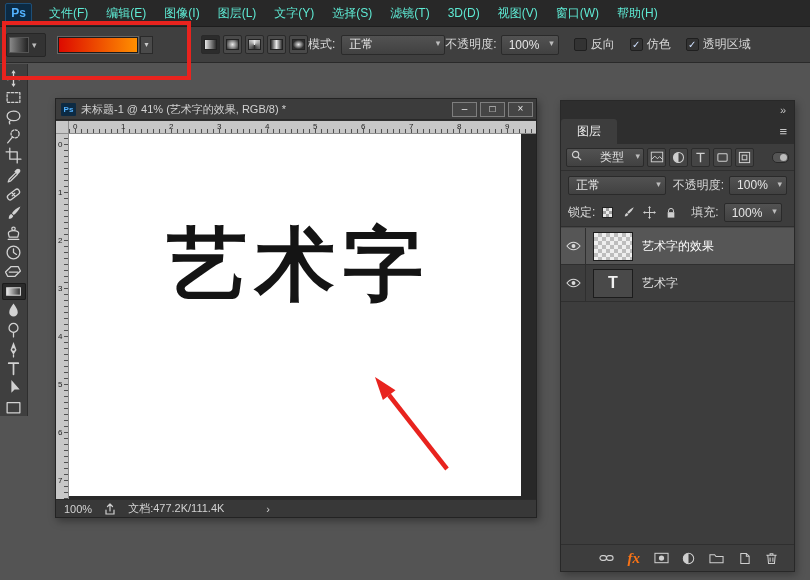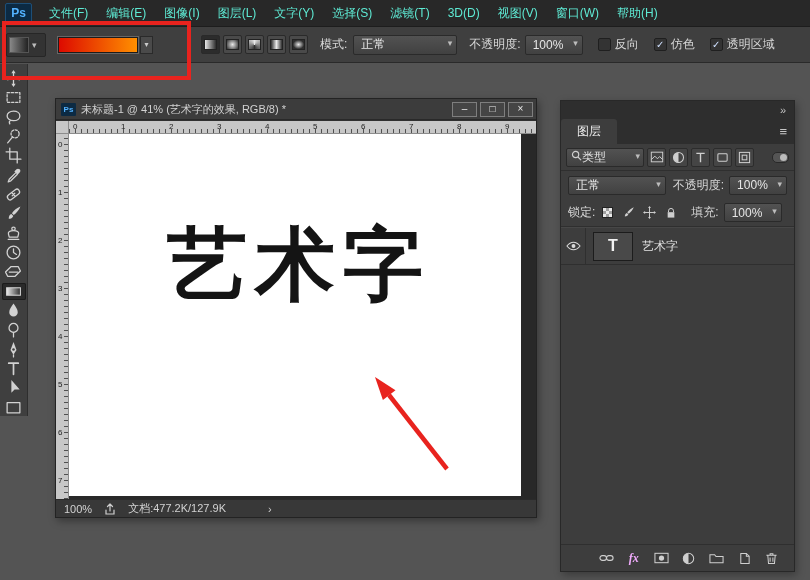--- a/index.html
+++ b/index.html
@@ -22,21 +22,21 @@
 .garrow{width:13px;height:18px;margin-left:2px;background:#4a4a4a;border:1px solid #2a2a2a;color:#ccc;font-size:8px;display:flex;align-items:center;justify-content:center}
 .gtypes{margin-left:48px;display:flex;gap:3px}
 .gtype{width:19px;height:19px;background:#4a4a4a;border:1px solid #2a2a2a;border-radius:2px;display:flex;align-items:center;justify-content:center}
 .gtype.sel{background:#2c2c2c}
 .gtype span{width:13px;height:11px;display:block;border:1px solid #222}
 .g-linear{background:linear-gradient(90deg,#e8e8e8,#2e2e2e)}
 .g-radial{background:radial-gradient(circle,#e8e8e8,#2e2e2e)}
 .g-angle{background:conic-gradient(#e8e8e8,#2e2e2e,#e8e8e8)}
 .g-reflect{background:linear-gradient(90deg,#2e2e2e,#e8e8e8,#2e2e2e)}
 .g-diamond{background:radial-gradient(closest-side,#e8e8e8,#2e2e2e)}
-.opt-label{margin-left:12px;color:#d8d8d8;white-space:nowrap}
+.opt-label{color:#d8d8d8;white-space:nowrap}
 .select{position:relative;height:20px;background:linear-gradient(#525252,#414141);border:1px solid #2a2a2a;border-radius:2px;display:flex;align-items:center;padding:0 16px 0 7px;color:#e6e6e6;white-space:nowrap}
 .select::after{content:"▾";position:absolute;right:4px;top:2px;font-size:9px;color:#bdbdbd}
 .sel-mode{margin-left:6px;width:104px}
 .sel-opacity{margin-left:4px;width:58px}
 .cb-group{display:flex;align-items:center}
 .cb{display:flex;align-items:center;margin-left:15px;cursor:default}
 .cb .box{width:13px;height:13px;background:#333;border:1px solid #1f1f1f;border-radius:2px;margin-right:4px;display:flex;align-items:center;justify-content:center;font-size:10px;color:#cfe0ff;line-height:1}
 
 
 .toolbar{position:absolute;top:64px;left:0;width:28px;bottom:0;background:#3f3f3f;border-right:1px solid #2e2e2e;display:flex;flex-direction:column;align-items:center;padding-top:6px;gap:2px;z-index:3}
@@ -67,21 +67,21 @@
 .status-doc{margin-left:12px;white-space:nowrap}
 .status-chevron{margin-left:42px;color:#cfcfcf}
 
 
 .panel{position:absolute;left:560px;top:100px;width:235px;height:472px;background:#3d3d3d;border:1px solid #282828;box-shadow:2px 3px 8px rgba(0,0,0,.3);z-index:2;font-size:12px}
 .dock-strip{height:18px;background:#2e2e2e;display:flex;align-items:center;justify-content:flex-end;padding-right:8px;gap:10px;color:#c2c2c2;font-size:11px}
 .tab-row{height:25px;background:#2e2e2e;display:flex;align-items:flex-start}
 .tab{background:#3d3d3d;height:25px;line-height:25px;padding:0 16px;color:#ececec;border-radius:3px 3px 0 0;margin-left:0}
 .panel-menu{margin-left:auto;margin-right:7px;color:#c6c6c6;font-size:13px;line-height:25px}
 .filter-row{height:27px;display:flex;align-items:center;padding:0 5px;border-bottom:1px solid #2f2f2f;gap:3px}
-.kind-select{position:relative;width:78px;height:19px;background:linear-gradient(#525252,#414141);border:1px solid #2a2a2a;border-radius:2px;display:flex;align-items:center;gap:0;padding:0 14px 0 4px;color:#e3e3e3}
+.kind-select{position:relative;width:78px;height:19px;background:linear-gradient(#525252,#414141);border:1px solid #2a2a2a;border-radius:2px;display:flex;align-items:center;gap:18px;padding:0 14px 0 4px;color:#e3e3e3}
 .kind-select::after{content:"▾";position:absolute;right:3px;top:2px;font-size:9px;color:#bdbdbd}
 .ficon{width:19px;height:19px;display:flex;align-items:center;justify-content:center;border-radius:2px;background:#454545;border:1px solid #2c2c2c}
 .filter-toggle{margin-left:auto;width:17px;height:11px;border:1px solid #292929;background:#555;border-radius:5px;position:relative}
 .filter-toggle::after{content:"";position:absolute;right:1px;top:1px;width:7px;height:7px;border-radius:50%;background:#bbb}
 .blend-row{height:28px;display:flex;align-items:center;padding:0 7px;gap:5px}
 .sel-blend{width:98px;height:19px}
 .sel-small{width:58px;height:19px}
 .lock-row{height:28px;display:flex;align-items:center;padding:0 7px;gap:5px;border-bottom:1px solid #2f2f2f}
 .lockicons{display:flex;gap:6px;align-items:center}
 .licon{width:15px;height:15px;display:flex;align-items:center;justify-content:center}
@@ -97,21 +97,21 @@
   background-image:linear-gradient(45deg,#bdbdbd 25%,transparent 25%,transparent 75%,#bdbdbd 75%),linear-gradient(45deg,#bdbdbd 25%,transparent 25%,transparent 75%,#bdbdbd 75%);
   background-size:8px 8px;background-position:0 0,4px 4px}
 .thumb.text{background:#494949;color:#f2f2f2;font-weight:bold;font-size:16px;display:flex;align-items:center;justify-content:center}
 .thumb.white{background:#fcfcfc}
 .layer-name{color:#e4e4e4;white-space:nowrap}
 .layer-row.selected .layer-name{color:#fff}
 .layer-name.bg{font-style:italic}
 .layer-lock{margin-left:auto;margin-right:12px;display:flex;align-items:center}
 .panel-bottom{position:absolute;left:0;right:0;bottom:0;height:27px;border-top:1px solid #2f2f2f;background:#3d3d3d;display:flex;align-items:center;justify-content:space-between;padding:0 13px 0 36px}
 .bicon{display:flex;align-items:center;justify-content:center;width:18px;height:18px}
-.fx-text{font-style:italic;font-weight:bold;color:#f0abfc;font-size:12px;font-family:"Liberation Serif","DejaVu Serif",serif}
+.fx-text{font-style:italic;font-weight:bold;color:#f97316;font-size:15px;font-family:"Liberation Serif","DejaVu Serif",serif}
 
 
 .anno-box{position:absolute;left:2px;top:21px;width:189px;height:59px;border:4px solid #e8231e;z-index:50;pointer-events:none}
 .anno-arrow{position:absolute;left:0;top:0;width:810px;height:580px;z-index:40;pointer-events:none}
 </style>
 </head>
 <body>
 
 <div class="app">
 
@@ -329,21 +329,21 @@
         <div class="art-text">艺术字</div>
       </div>
     </div>
     <div class="statusbar">
       <span class="status-zoom">100%</span>
       <span class="status-icon">
         <svg viewBox="0 0 12 12" width="12" height="12" fill="none" stroke="#cfcfcf" stroke-width="1.2" stroke-linecap="round">
             <path d="M2 7v4h8V7M6 1v7M6 1L3.5 3.5M6 1l2.5 2.5"></path>
           </svg>
       </span>
-      <span class="status-doc">文档:477.2K/127.9K</span>
+      <span class="status-doc">文档:477.2K/111.4K</span>
       <span class="status-chevron">›</span>
     </div>
   </div>
 
   <div class="panel">
     <div class="dock-strip">
       <span>»</span>
     </div>
     <div class="tab-row">
       <span class="tab">图层</span>
@@ -419,20 +419,30 @@
               <rect x="2" y="6" width="8" height="6.5" fill="#cfcfcf" stroke="none"></rect>
             </svg>
           </span>
       </span>
       <span style="margin-left:8px">填充:</span>
       <div class="select sel-small">
           <span>100%</span>
         </div>
     </div>
     <div class="layer-list">
+      <div class="layer-row selected">
+        <span class="eye-cell">
+            <svg viewBox="0 0 16 10" width="15" height="10" fill="none" stroke="#dadada" stroke-width="1.1">
+              <path d="M1 5c2.2-2.8 4.4-4 7-4s4.8 1.2 7 4c-2.2 2.8-4.4 4-7 4S3.2 7.8 1 5z"></path>
+              <circle cx="8" cy="5" r="2.1" fill="#dadada" stroke="none"></circle>
+            </svg>
+          </span>
+        <span class="thumb checker"></span>
+        <span class="layer-name">艺术字的效果</span>
+      </div>
       <div class="layer-row">
         <span class="eye-cell">
             <svg viewBox="0 0 16 10" width="15" height="10" fill="none" stroke="#dadada" stroke-width="1.1">
               <path d="M1 5c2.2-2.8 4.4-4 7-4s4.8 1.2 7 4c-2.2 2.8-4.4 4-7 4S3.2 7.8 1 5z"></path>
               <circle cx="8" cy="5" r="2.1" fill="#dadada" stroke="none"></circle>
             </svg>
           </span>
         <span class="thumb text">T</span>
         <span class="layer-name">艺术字</span>
       </div>

